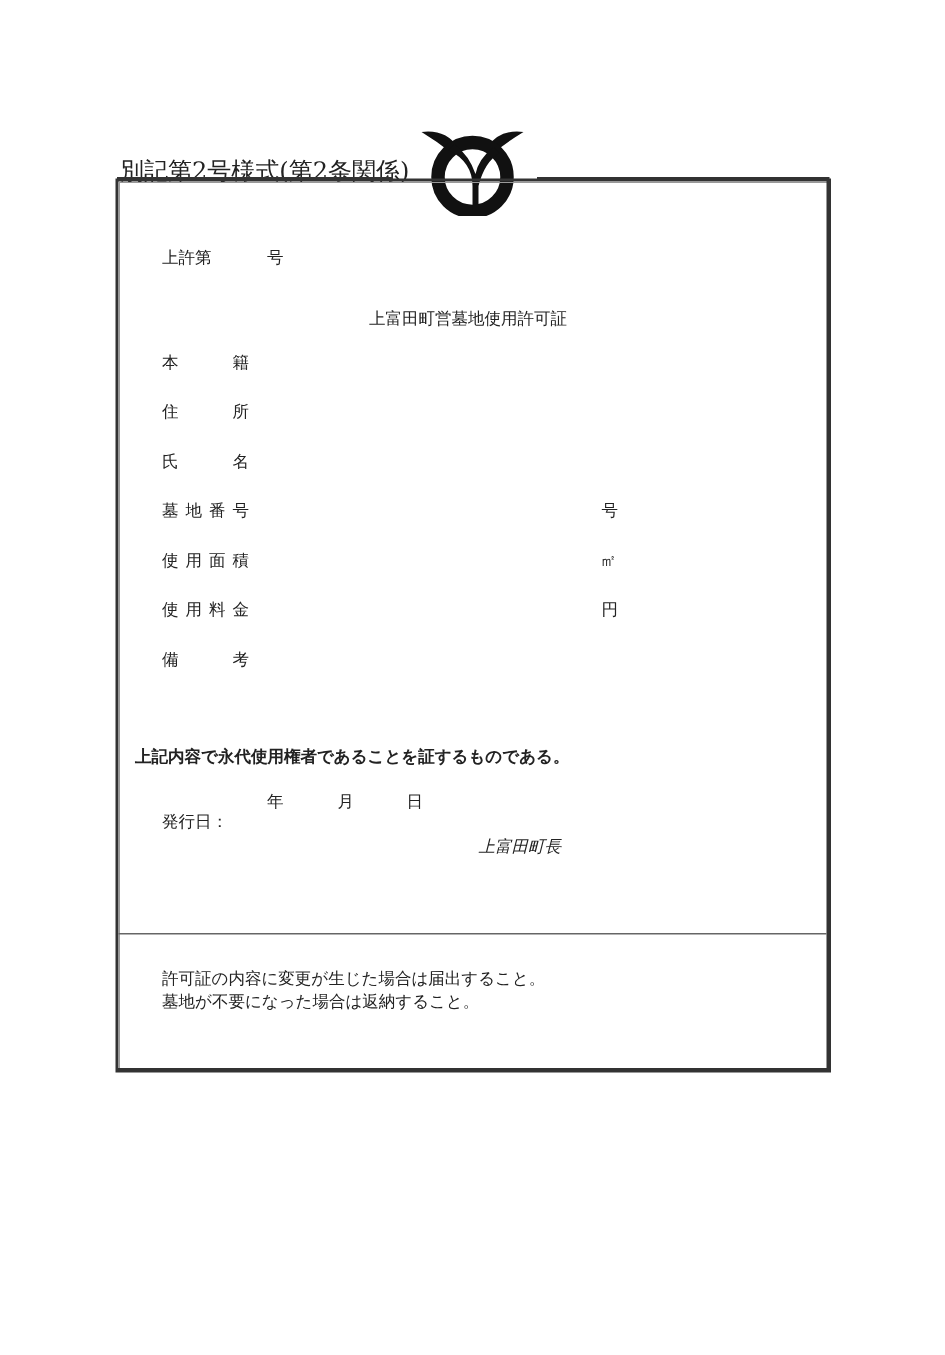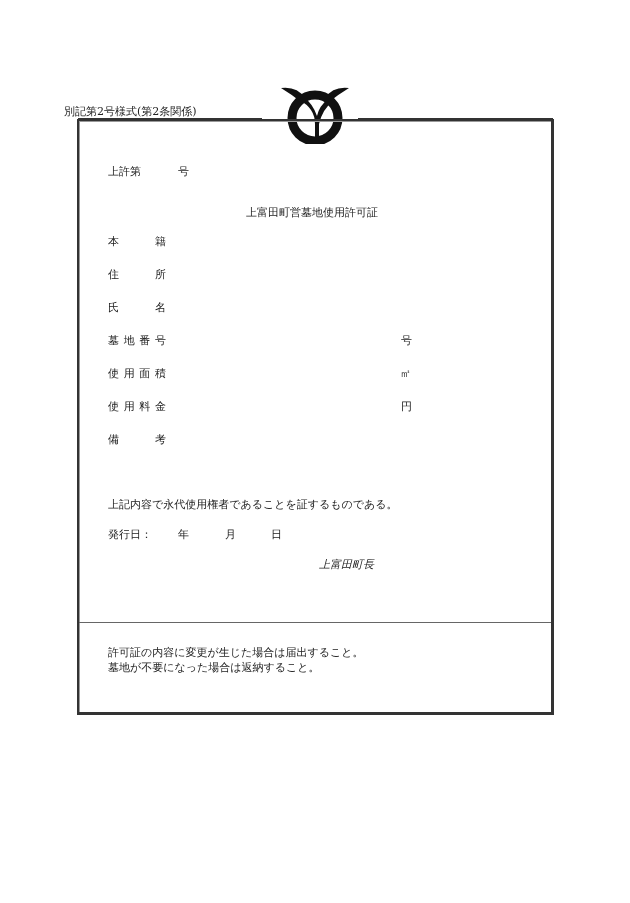--- a/index.html
+++ b/index.html
@@ -1,20 +1,20 @@
 <!DOCTYPE html>
 <html><head>
 <meta charset="utf-8">
 <style>
   html, body { margin:0; padding:0; background:#ffffff; }
   body { width:630px; height:903px; position:relative; overflow:hidden;
          font-family:"DejaVu Serif", "Liberation Serif", serif; color:#222; }
   .abs { position:absolute; white-space:nowrap; }
   .t { font-size:11px; line-height:12px; }
-  .header-label { left:64px; top:104px; font-size:11px; }
+  .header-label { left:80px; top:104px; font-size:16px; }
   .logo { left:279px; top:84px; width:72px; height:60px; }
   .top-rule-l { left:78px; top:118px; width:184px; height:2px; background:#333; }
   .top-rule-r { left:358px; top:118px; width:195px; height:2px; background:#333; }
   .frame { left:77px; top:119px; width:472px; height:591px;
            border:2px solid #333; border-right-width:3px; border-bottom-width:3px;
            box-shadow: inset 1px 1px 0 #999; }
   .divider { left:79px; top:622px; width:472px; height:1px; background:#666; }
   .spread { display:flex; justify-content:space-between; width:58px; }
 </style>
 </head>
@@ -75,23 +75,23 @@
     <span>料</span>
     <span>金</span>
 </div>
 <div class="abs t" style="left:401px;top:401px;">円</div>
 
 <div class="abs t spread" style="left:108px;top:434px;">
   <span>備</span>
     <span>考</span>
 </div>
 
-<div class="abs t" style="left:108px;top:499px;">上記内容で永代使用権者であることを証するものである。</div>
+<div class="abs t" style="left:90px;top:499px;font-weight:bold;">上記内容で永代使用権者であることを証するものである。</div>
 
-<div class="abs t" style="left:108px;top:529px;text-align:right;">発行日：</div>
+<div class="abs t" style="left:108px;top:542px;text-align:right;">発行日：</div>
 <div class="abs t" style="left:178px;top:529px;">年</div>
 <div class="abs t" style="left:225px;top:529px;">月</div>
 <div class="abs t" style="left:271px;top:529px;">日</div>
 
 <div class="abs t" style="left:319px;top:559px;font-style:italic;">上富田町長</div>
 
 <div class="abs divider"></div>
 
 <div class="abs t" style="left:108px;top:647px;text-align:center;">許可証の内容に変更が生じた場合は届出すること。</div>
 <div class="abs t" style="left:108px;top:662px;">墓地が不要になった場合は返納すること。</div>

